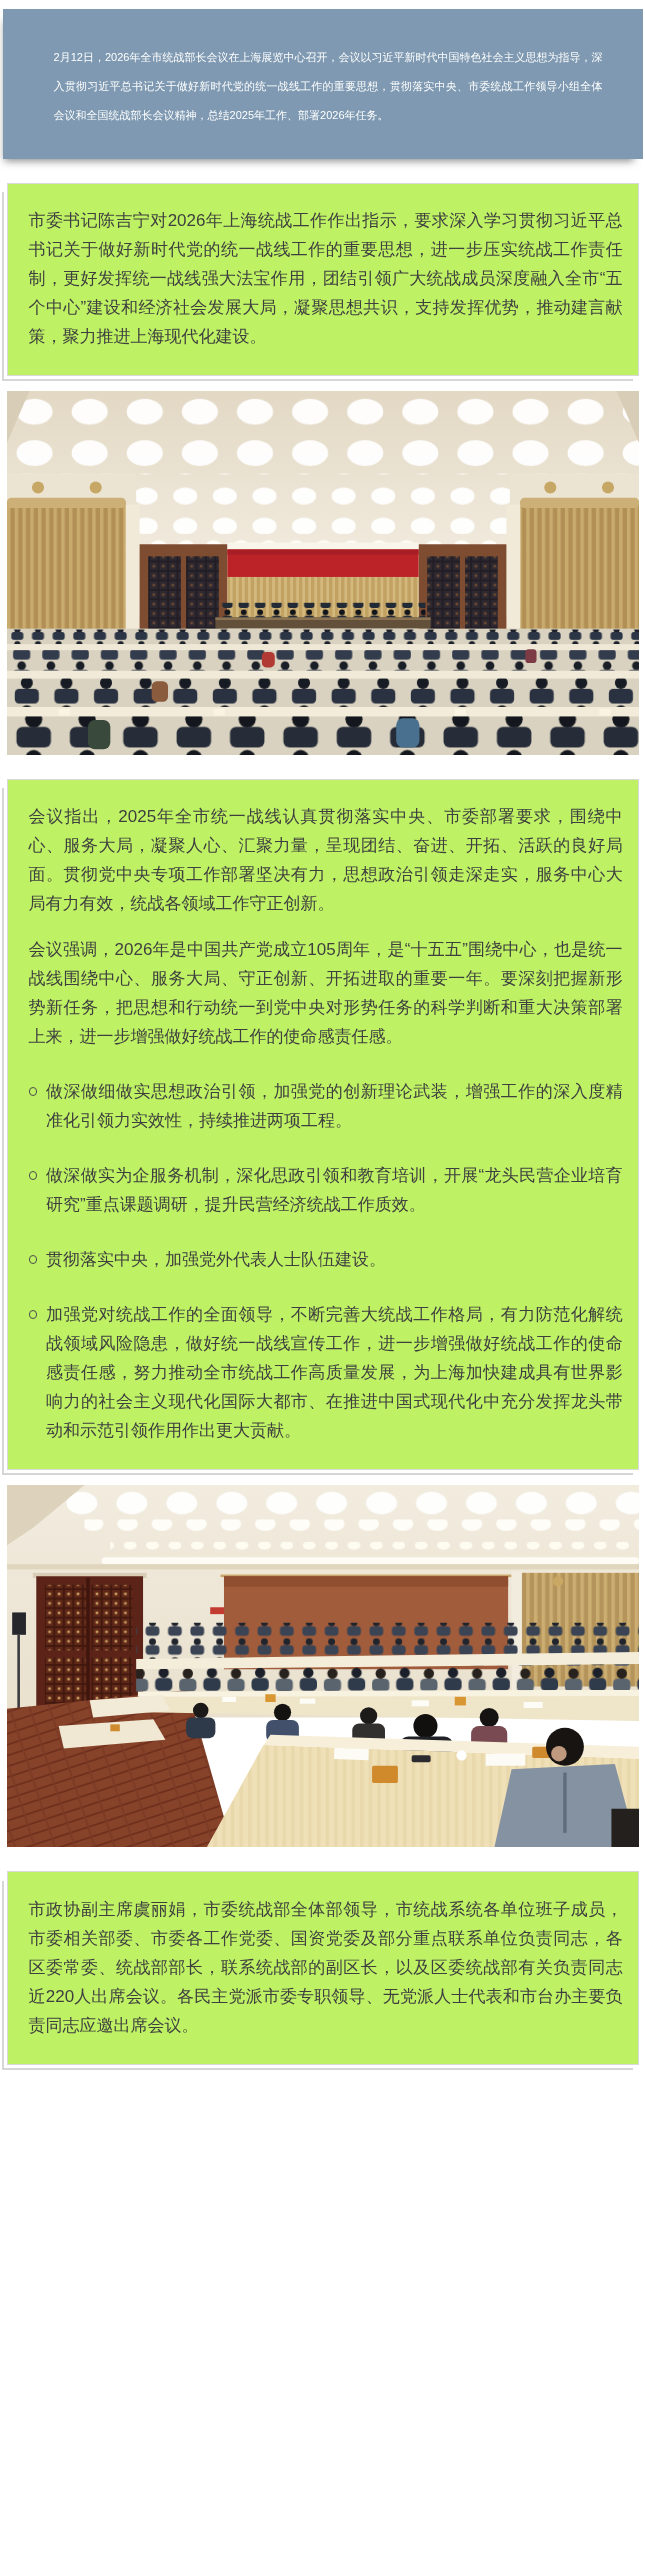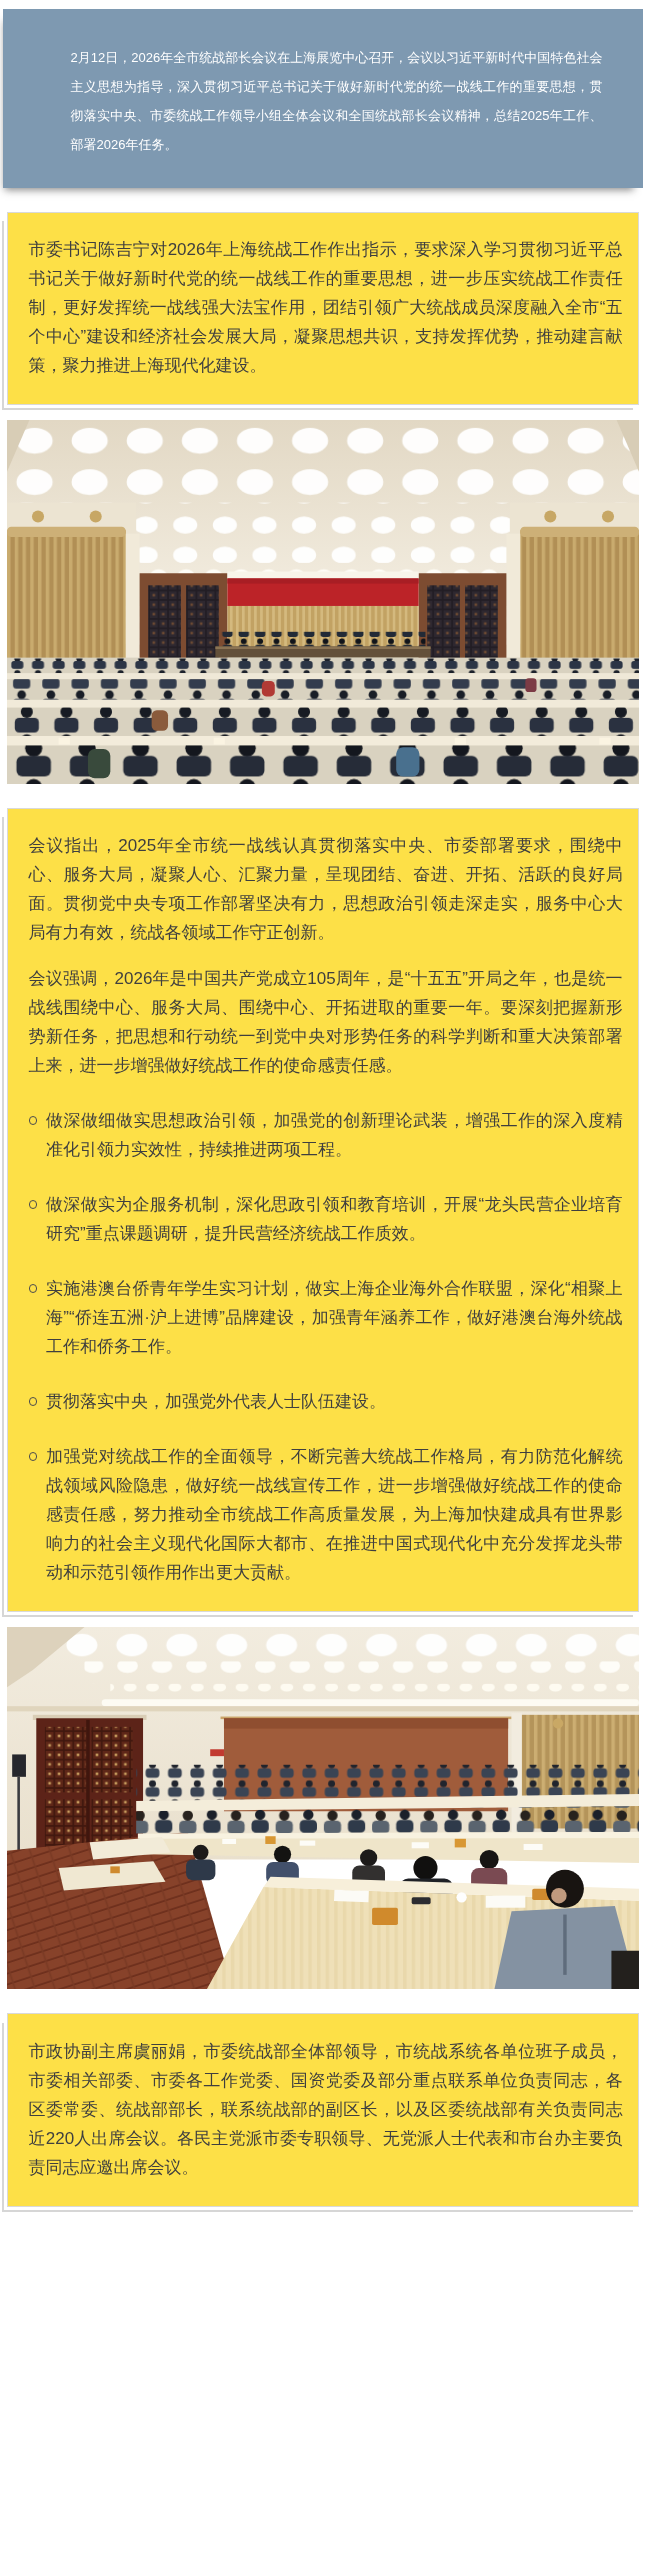--- a/index.html
+++ b/index.html
@@ -9,33 +9,33 @@
     color:#3f3f3f;
     -webkit-font-smoothing:antialiased;
   }
   .page{width:646px;padding-bottom:13px;overflow:hidden;}
 
   
   .intro{
     margin:8.6px 2.6px 0 2.6px;
     background:#7e99b1;
     color:#ffffff;
-    padding:34px 41px 29px 68px;
-    font-size:13px;
+    padding:34px 41px 29px 51px;
+    font-size:11px;
     line-height:29px;
     text-align:justify;
     box-shadow:-3.4px 6.9px 7.7px -5.2px rgba(40,40,40,.55);
   }
   .intro p{margin:0;}
 
   
   .card{
     position:relative;
     margin:24px 6.9px 0 6.9px;
-    background:#fde047;
+    background:#bef264;
     border:0.9px solid #d9d9d9;
     padding:22.4px 13.8px 24px 13.8px;
     font-size:17px;
     line-height:29px;
     text-align:justify;
   }
   .card::before{
     content:"";position:absolute;left:-6px;top:8.6px;bottom:-6px;width:1.7px;background:#d6d6d6;
   }
   .card::after{
@@ -181,33 +181,29 @@
       <rect x="94" y="382" width="26" height="34" rx="8" fill="#394a3c"></rect>
       <rect x="60" y="369" width="13" height="8" fill="#fbf4e2"></rect>
       <rect x="240" y="369" width="13" height="8" fill="#fbf4e2"></rect>
       <rect x="520" y="369" width="13" height="8" fill="#fbf4e2"></rect>
       <rect x="688" y="369" width="13" height="8" fill="#fbf4e2"></rect>
     </svg>
   </figure>
 
   <section class="card">
     <p>会议指出，2025年全市统一战线认真贯彻落实中央、市委部署要求，围绕中心、服务大局，凝聚人心、汇聚力量，呈现团结、奋进、开拓、活跃的良好局面。贯彻党中央专项工作部署坚决有力，思想政治引领走深走实，服务中心大局有力有效，统战各领域工作守正创新。</p>
-    <p>会议强调，2026年是中国共产党成立105周年，是“十五五”开局之年，也是统一战线围绕中心、服务大局、围绕中心、开拓进取的重要一年。要深刻把握新形势新任务，把思想和行动统一到党中央对形势任务的科学判断和重大决策部署上来，进一步增强做好统战工作的使命感责任感。</p>
+    <p>会议强调，2026年是中国共产党成立105周年，是“十五五”围绕中心，也是统一战线围绕中心、服务大局、守正创新、开拓进取的重要一年。要深刻把握新形势新任务，把思想和行动统一到党中央对形势任务的科学判断和重大决策部署上来，进一步增强做好统战工作的使命感责任感。</p>
 
     <div class="bullet">
       <span class="ring"></span>
       <p>做深做细做实思想政治引领，加强党的创新理论武装，增强工作的深入度精准化引领力实效性，持续推进两项工程。</p>
     </div>
     <div class="bullet">
       <span class="ring"></span>
       <p>做深做实为企服务机制，深化思政引领和教育培训，开展“龙头民营企业培育研究”重点课题调研，提升民营经济统战工作质效。</p>
-    </div>
-    <div class="bullet">
-      <span class="ring"></span>
-      <p>实施港澳台侨青年学生实习计划，做实上海企业海外合作联盟，深化“相聚上海”“侨连五洲·沪上进博”品牌建设，加强青年涵养工作，做好港澳台海外统战工作和侨务工作。</p>
     </div>
     <div class="bullet">
       <span class="ring"></span>
       <p>贯彻落实中央，加强党外代表人士队伍建设。</p>
     </div>
     <div class="bullet">
       <span class="ring"></span>
       <p>加强党对统战工作的全面领导，不断完善大统战工作格局，有力防范化解统战领域风险隐患，做好统一战线宣传工作，进一步增强做好统战工作的使命感责任感，努力推动全市统战工作高质量发展，为上海加快建成具有世界影响力的社会主义现代化国际大都市、在推进中国式现代化中充分发挥龙头带动和示范引领作用作出更大贡献。</p>
     </div>
   </section>

